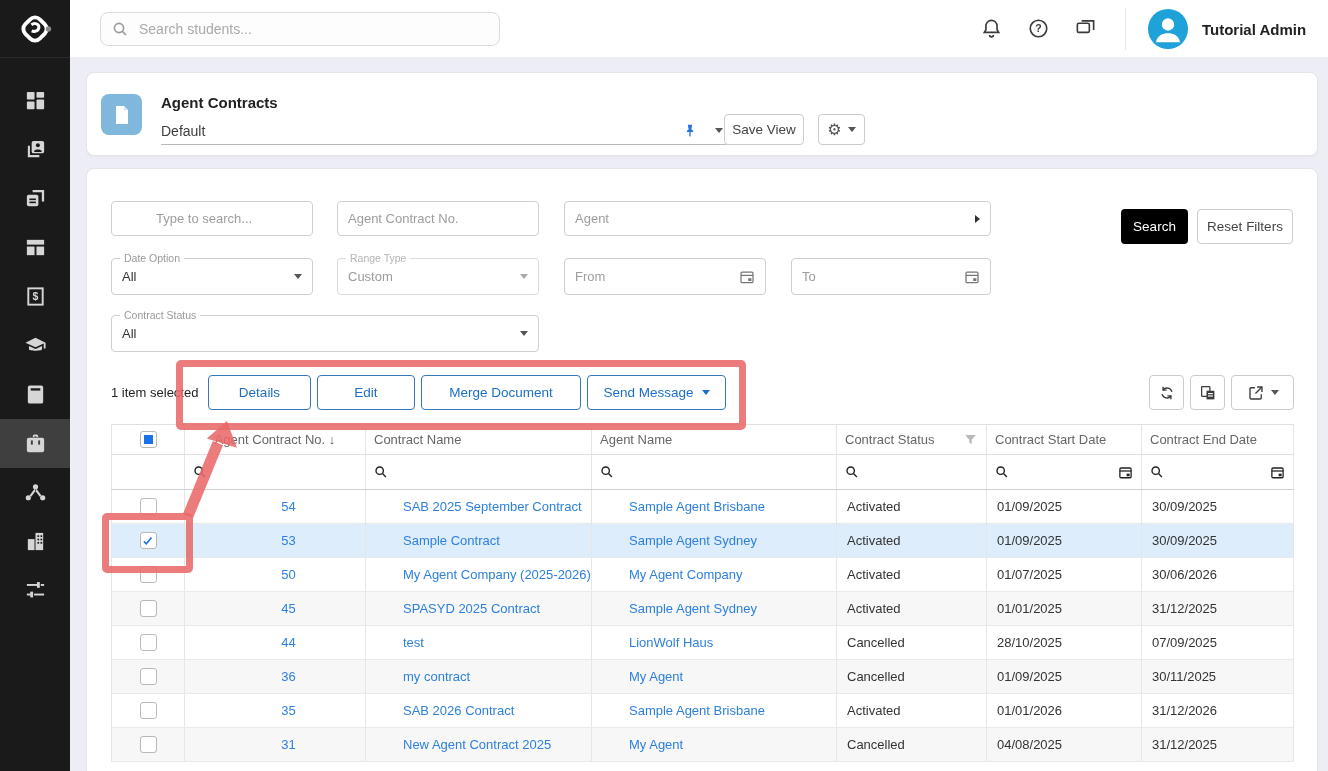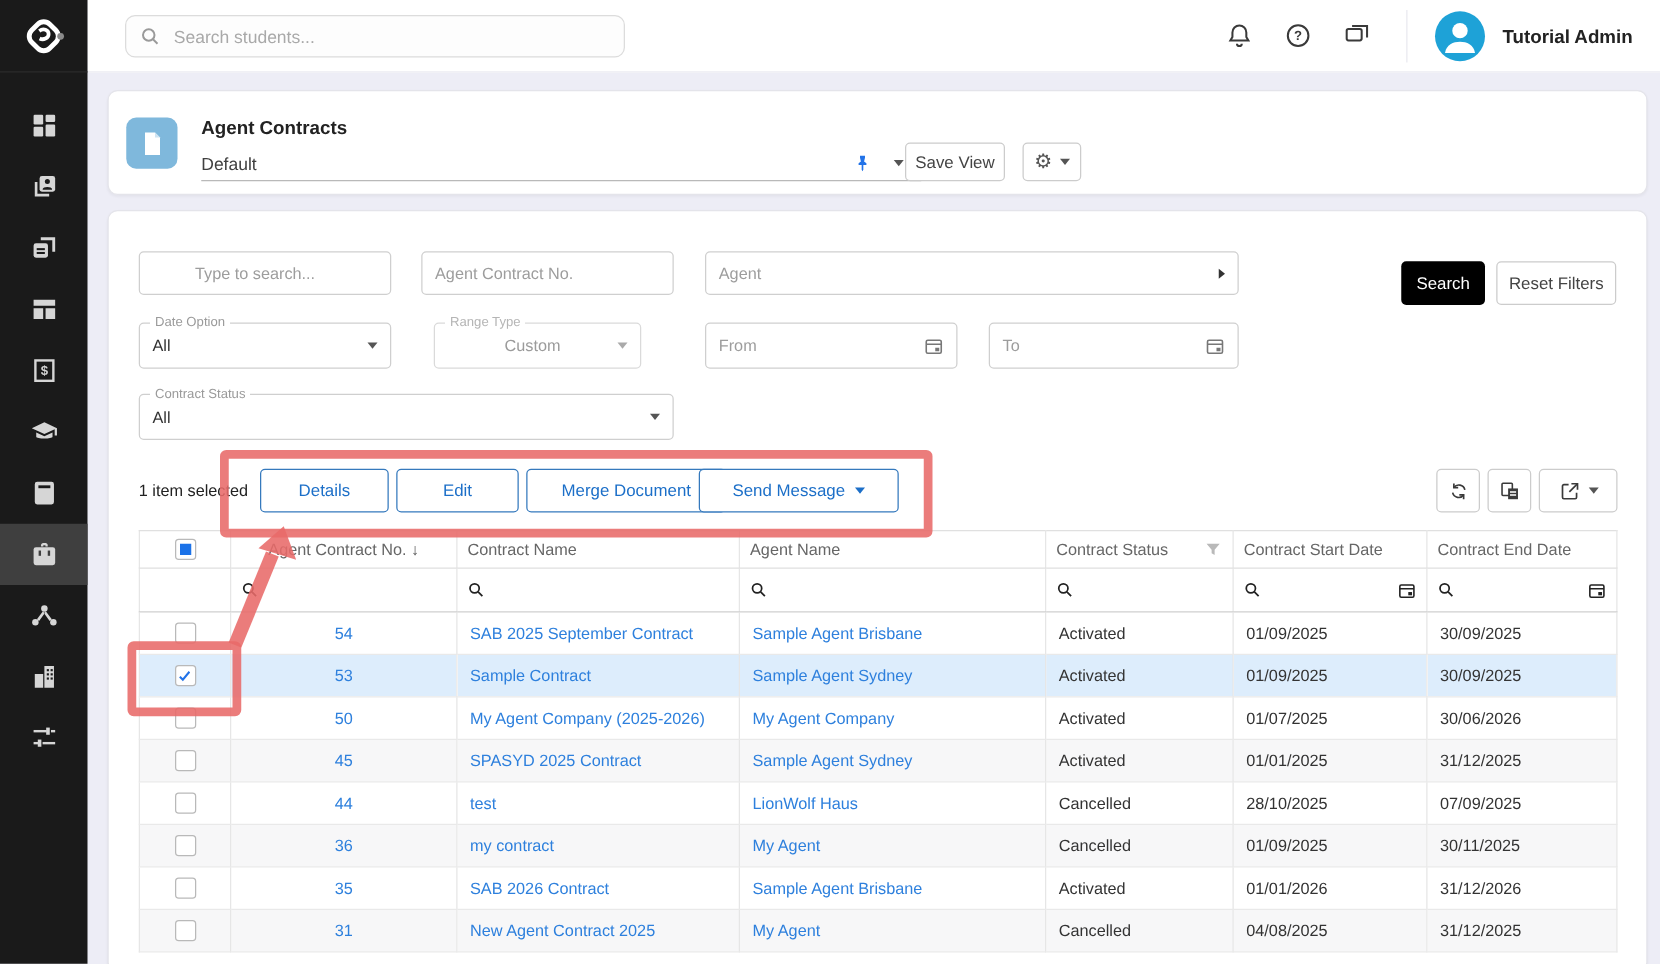--- a/index.html
+++ b/index.html
@@ -77,21 +77,21 @@
   
   .grid { position:absolute; left:24px; top:255px; width:1182px; border-collapse:collapse; table-layout:fixed; }
   .grid th, .grid td { border-right:1px solid #e6e6e6; overflow:hidden; white-space:nowrap; }
   .grid th { height:30px; font-weight:normal; color:#666; text-align:left; padding:0 8px; border-top:1px solid #e0e0e0; border-bottom:1px solid #e0e0e0; cursor:pointer; }
   .grid th:first-child, .grid td:first-child { border-left:1px solid #e6e6e6; text-align:center; padding:0; }
   .grid .filter-row td { height:35px; border-bottom:1px solid #d0d0d0; padding:0 8px; cursor:text; }
   .grid tbody td { height:34px; border-bottom:1px solid #e9e9e9; padding:0 10px; color:#333; }
   .grid tbody tr:nth-child(even) td { background:#f7f7f8; }
   .grid tbody tr.selected td { background:#ddedfc; }
   .grid td.c-no { text-align:center; }
-  .grid a { color:#2e80dd; text-decoration:none; cursor:pointer; }
+  .grid a { color:#2e80dd; text-decoration:none; cursor:pointer;margin-left:27px; }
   .th-inner { display:flex; align-items:center; gap:6px; }
   .th-inner .spacer { flex:1; }
   .sort-arrow { color:#555; font-size:13px; }
   .cb { width:17px; height:17px; border:1px solid #b9b9b9; border-radius:3px; background:#fff;
     display:inline-flex; align-items:center; justify-content:center; vertical-align:middle; cursor:pointer; }
   .cb.ind::after { content:""; width:9px; height:9px; background:#1b72e8; }
   .fcell { display:flex; align-items:center; }
   .fcell .spacer { flex:1; }
 
   
@@ -280,21 +280,21 @@
   </div>
 
   <button class="primary-btn">Search</button>
   <button class="btn reset-btn">Reset Filters</button>
 
   <div class="fset" style="left:24px; top:89px; width:202px;">
     <span class="fset-label">Date Option</span>
     <span class="fset-value">All</span>
     <span class="caret-down"></span>
   </div>
-  <div class="fset disabled" style="left:260px; top:89px; width:166px;text-align:center;">
+  <div class="fset disabled" style="left:250px; top:89px; width:202px;">
     <span class="fset-label">Range Type</span>
     <span class="fset-value">Custom</span>
     <span class="caret-down"></span>
   </div>
   <div class="input" style="left:477px; top:89px; width:202px; height:37px;">
     <span class="ph">From</span>
     <svg width="16" height="16" viewBox="0 0 20 20">
       <rect x="2.5" y="4" width="15" height="13" rx="1.5" fill="none" stroke="#777" stroke-width="1.6"></rect>
         <path d="M2.5 8h15" stroke="#777" stroke-width="1.6"></path>
         <rect x="11.5" y="11.5" width="4" height="3.5" fill="#777"></rect>
@@ -311,21 +311,21 @@
   <div class="fset" style="left:24px; top:146px; width:428px;">
     <span class="fset-label">Contract Status</span>
     <span class="fset-value">All</span>
     <span class="caret-down"></span>
   </div>
 
   <span class="selection-text">1 item selected</span>
   <button class="outline-btn" style="left:121px; width:103px;">Details</button>
   <button class="outline-btn" style="left:230px; width:98px;">Edit</button>
   <button class="outline-btn" style="left:334px; width:160px;">Merge Document</button>
-  <button class="outline-btn" style="left:472px; width:160px;">
+  <button class="outline-btn" style="left:500px; width:139px;">
     <span>Send Message</span>
     <span class="caret-down"></span>
   </button>
 
   <button class="btn tool-btn" style="left:1062px; width:35px;">
     <svg width="18" height="18" viewBox="0 0 24 24" fill="none" stroke="#3a3a3a" stroke-width="1.8">
       <path d="M18.5 10.5A6.6 6.6 0 006.8 8"></path>
         <path d="M6.8 3.6v4.6h4.6"></path>
         <path d="M5.5 13.5A6.6 6.6 0 0017.2 16"></path>
         <path d="M17.2 20.4v-4.6h-4.6"></path>

